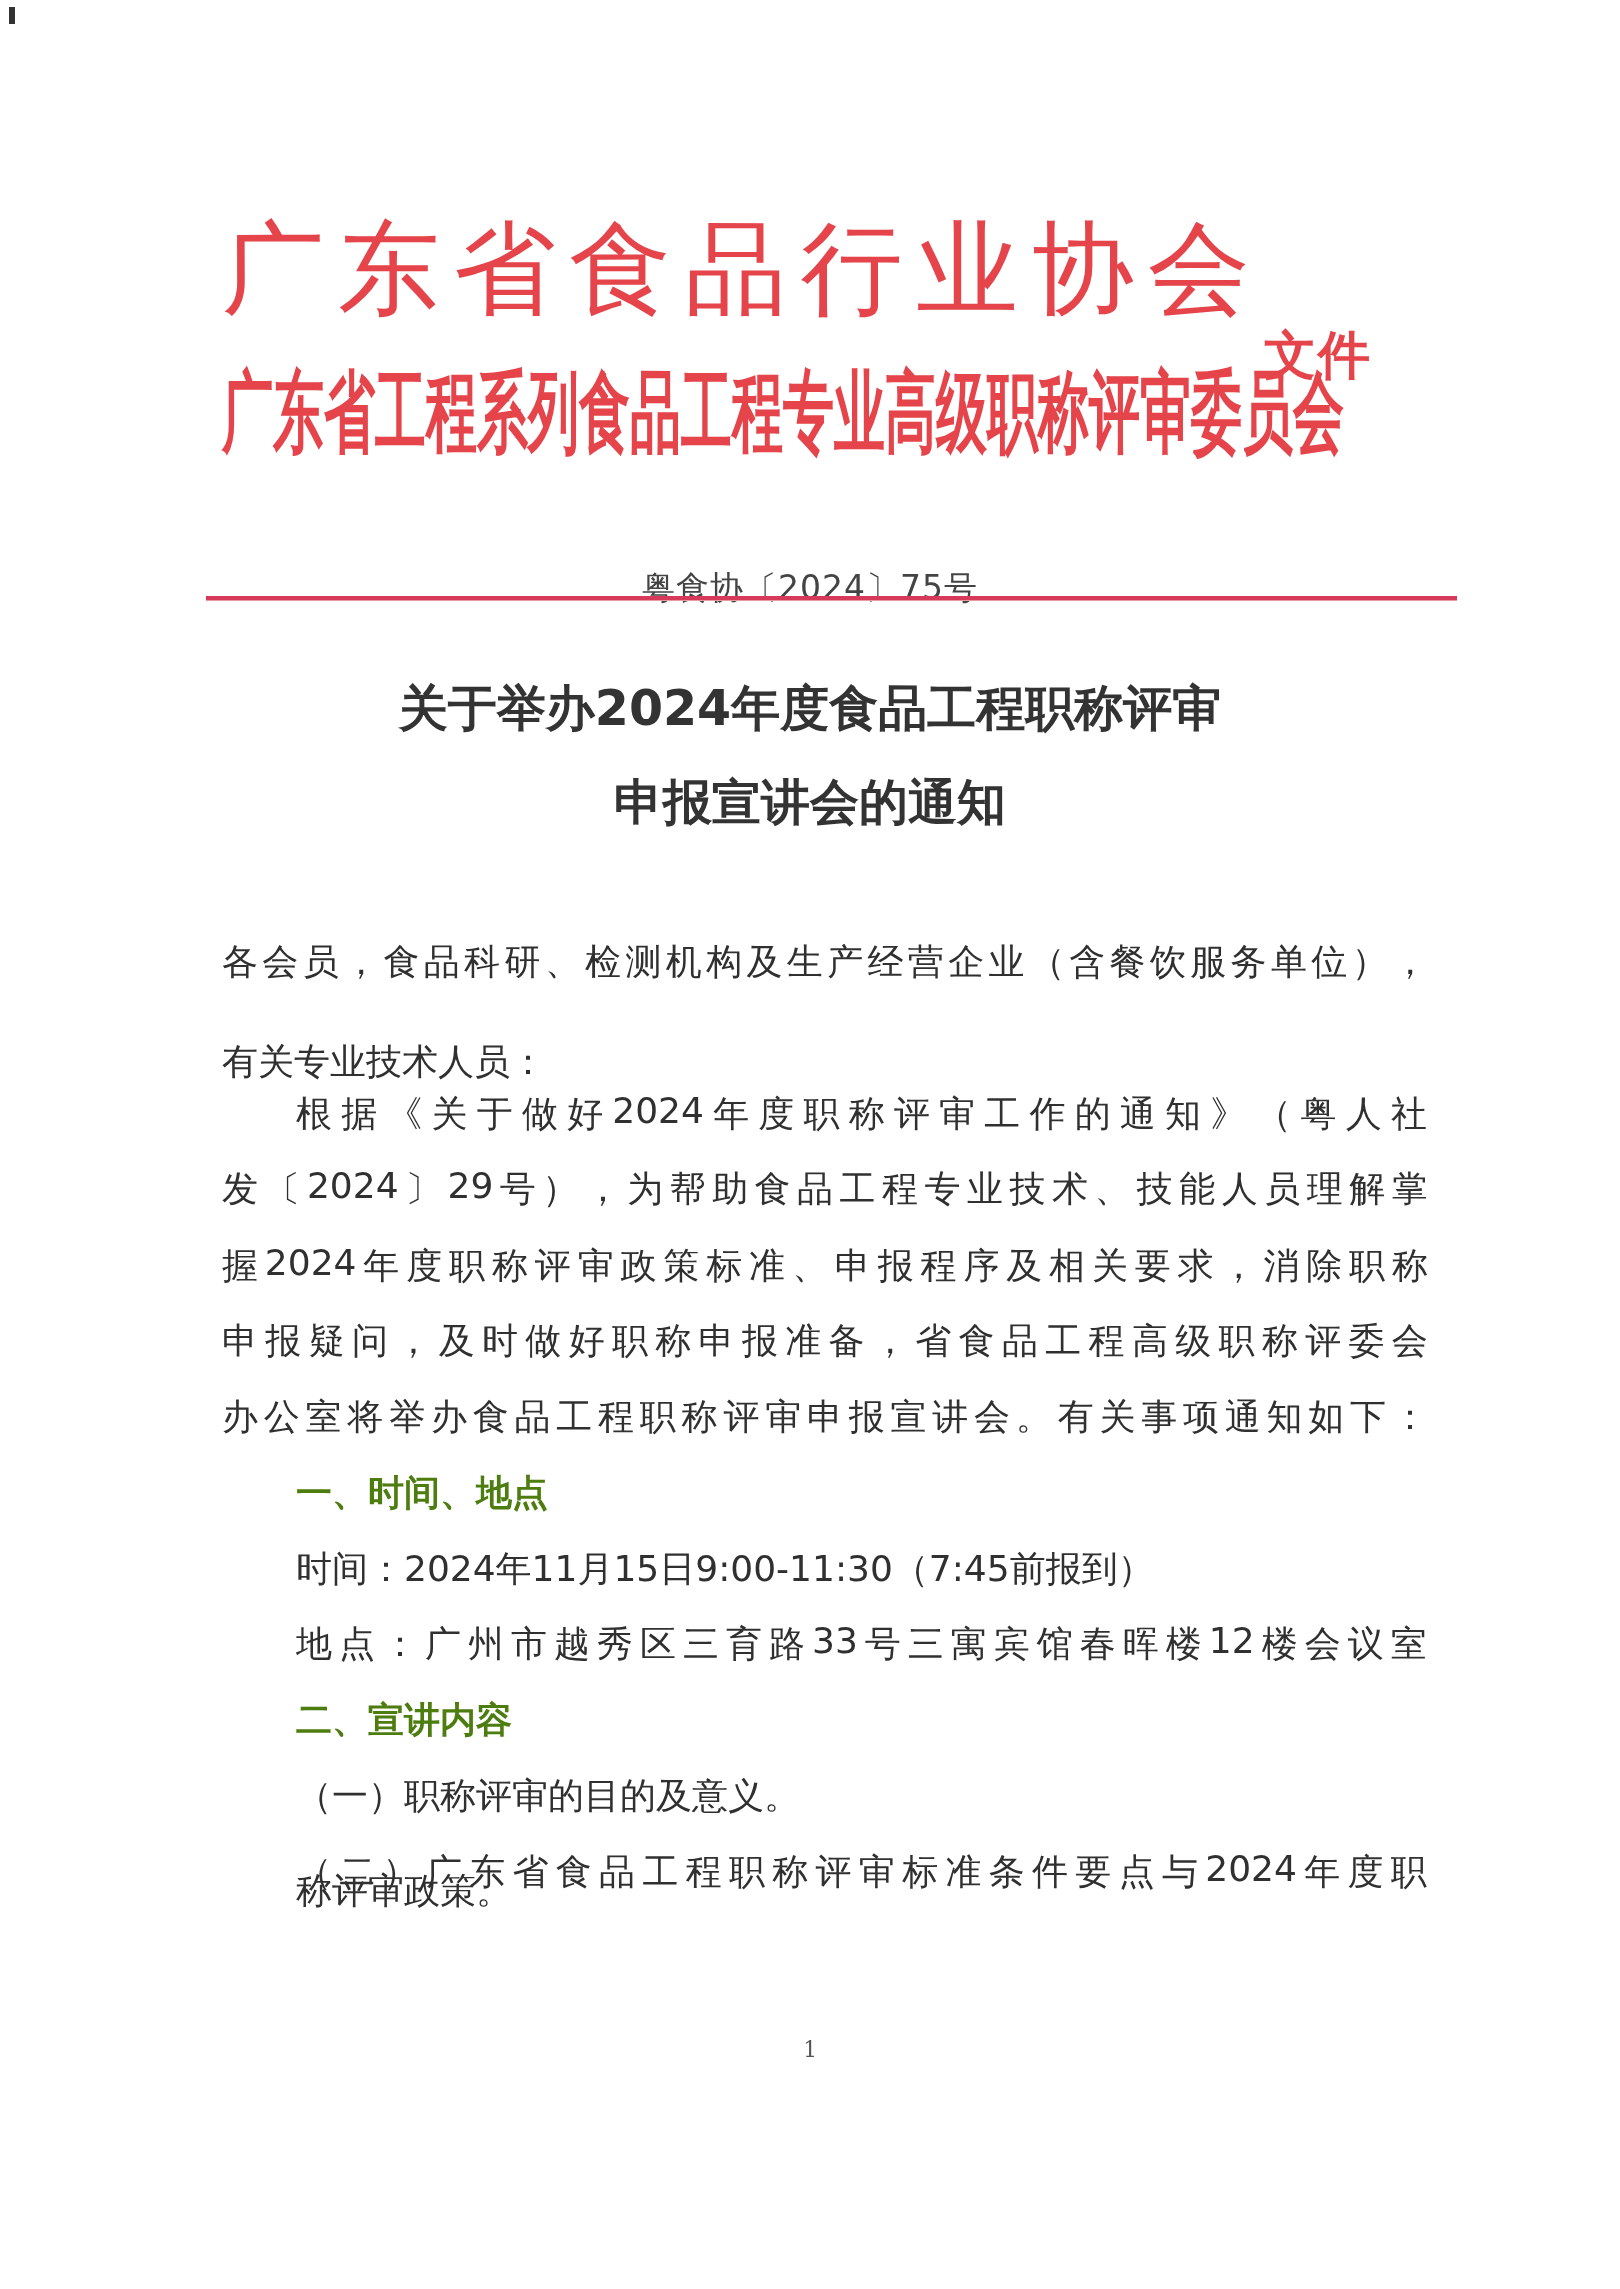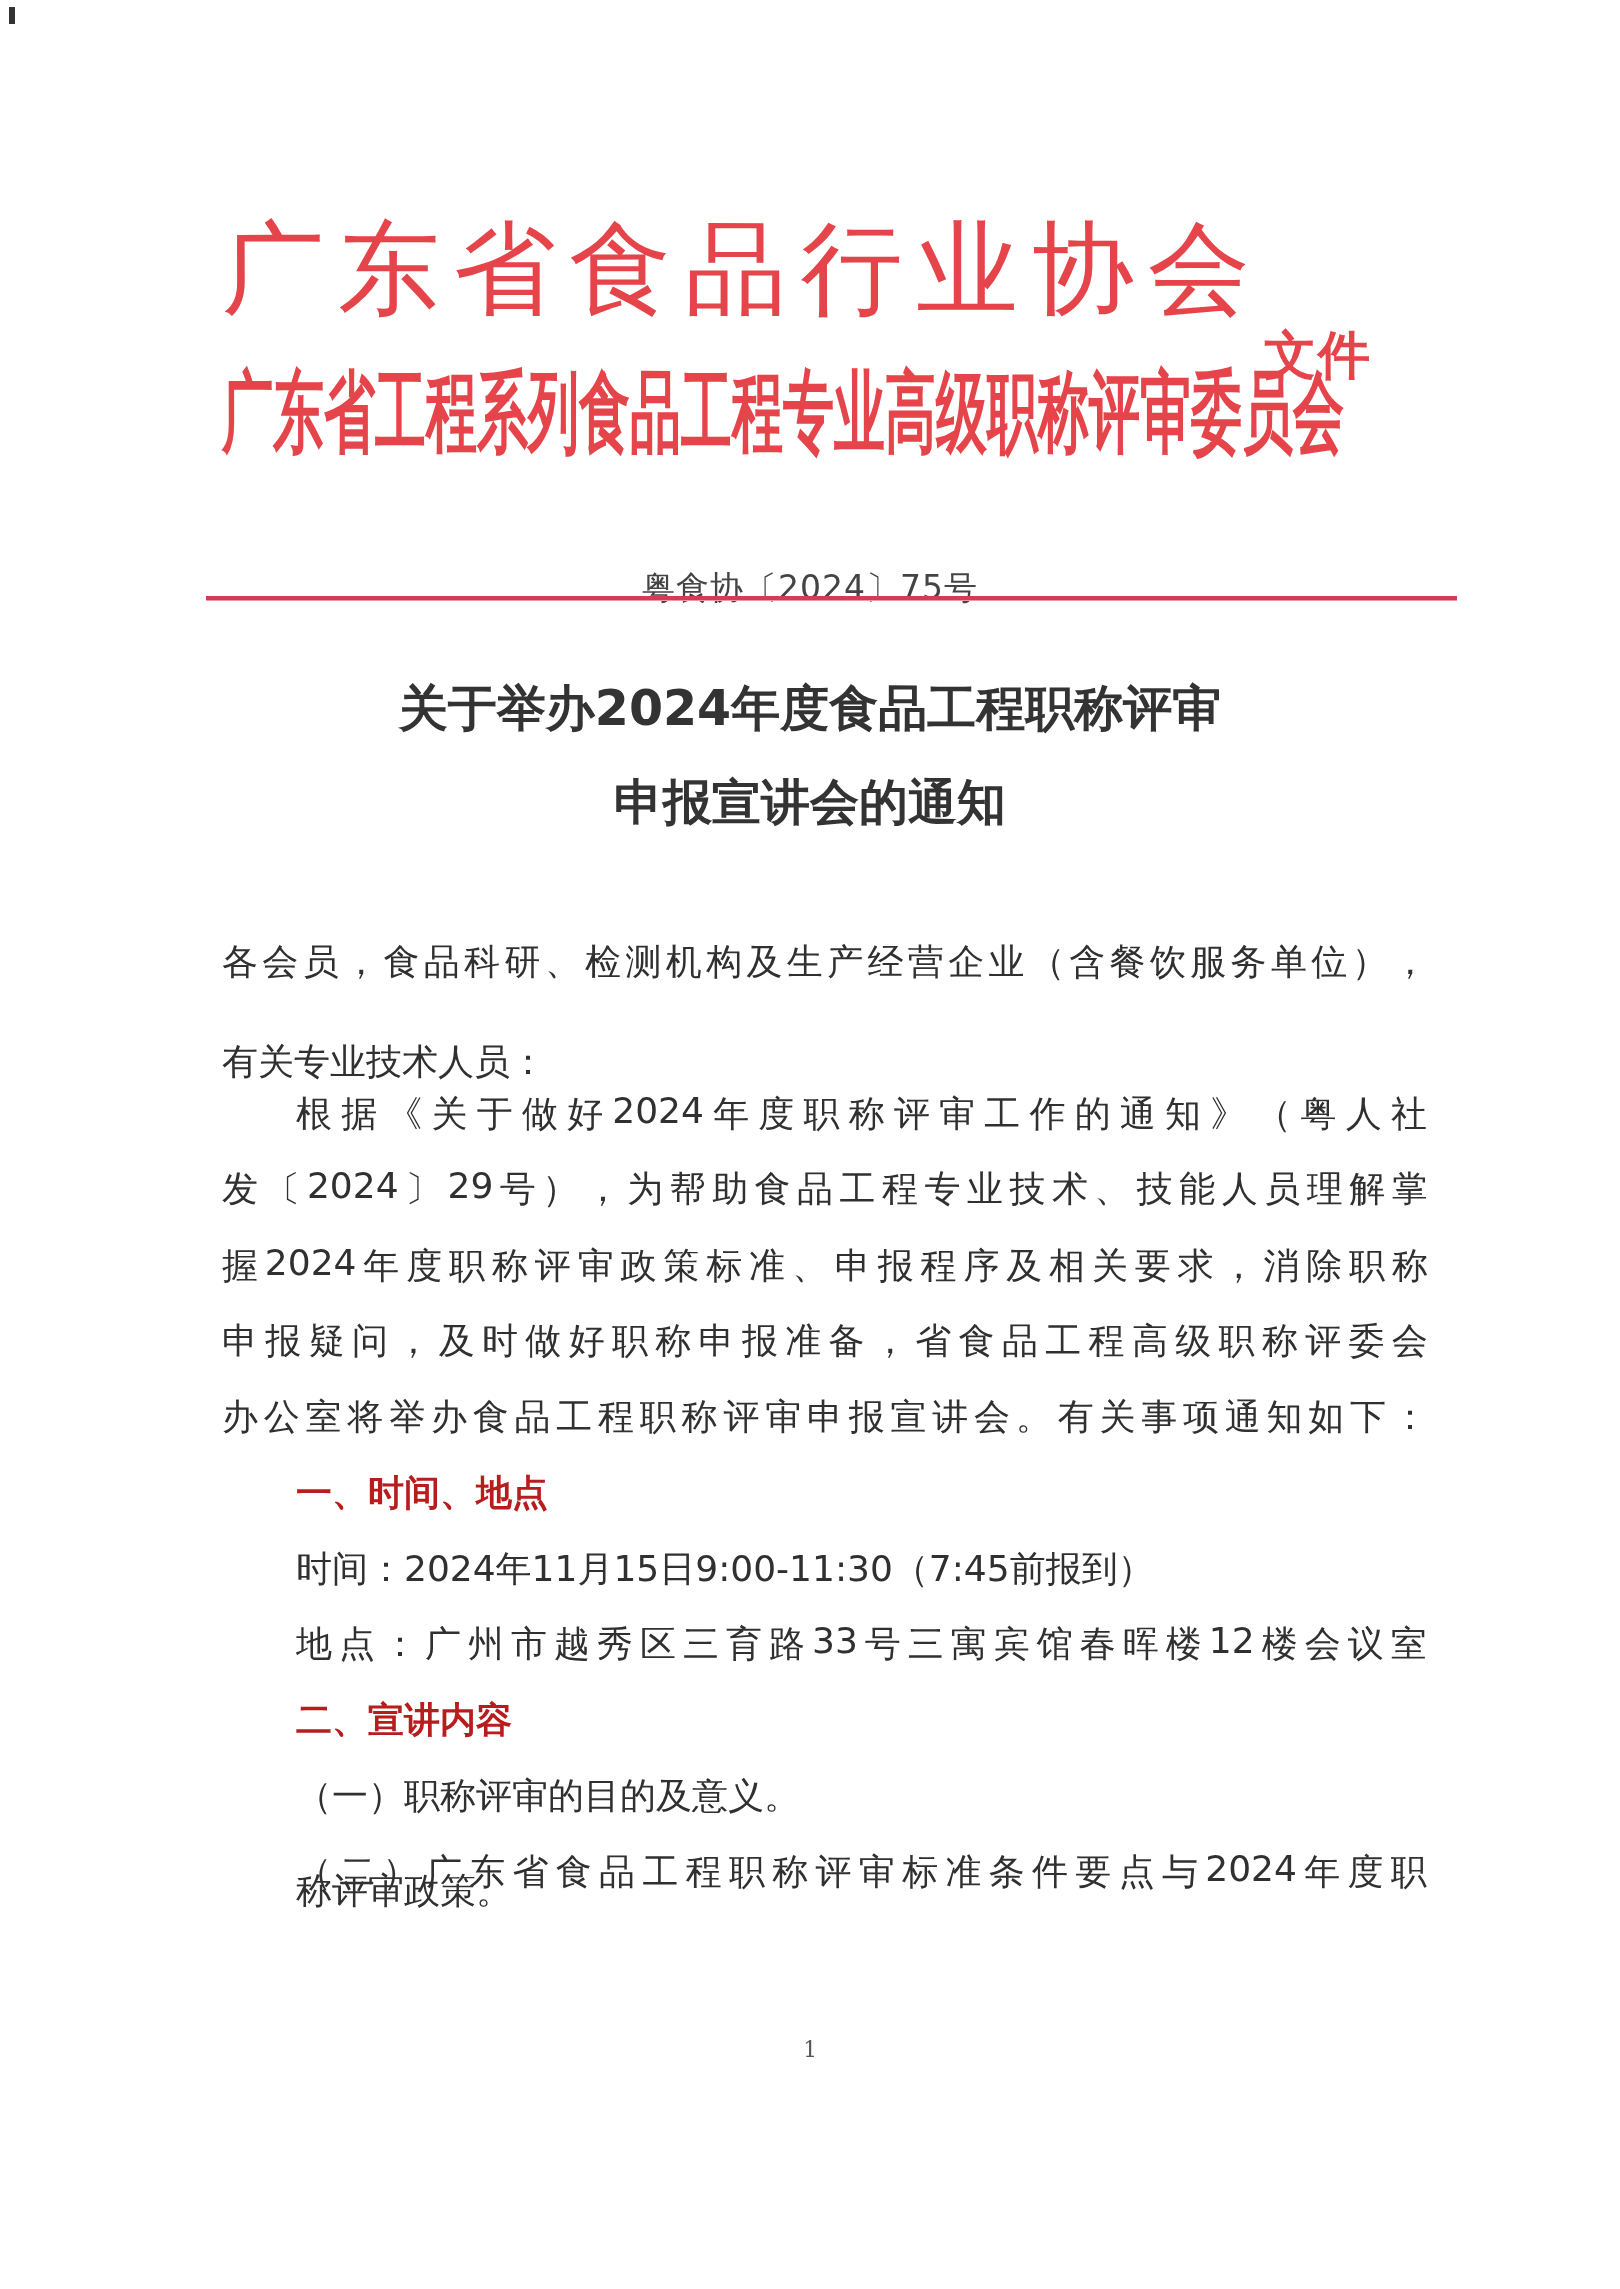--- a/index.html
+++ b/index.html
@@ -107,21 +107,21 @@
     font-size: 36px;
     color: #303030;
     white-space: nowrap;
   }
   .justify-line {
     display: flex;
     justify-content: space-between;
   }
   .heading {
     font-weight: bold;
-    color: #b91c1c;
+    color: #4d7c0f;
   }
   .page-number {
     position: absolute;
     left: 0;
     width: 1620px;
     top: 2037px;
     text-align: center;
     font-family: "DejaVu Serif", serif;
     font-size: 21.6px;
     color: #555;

